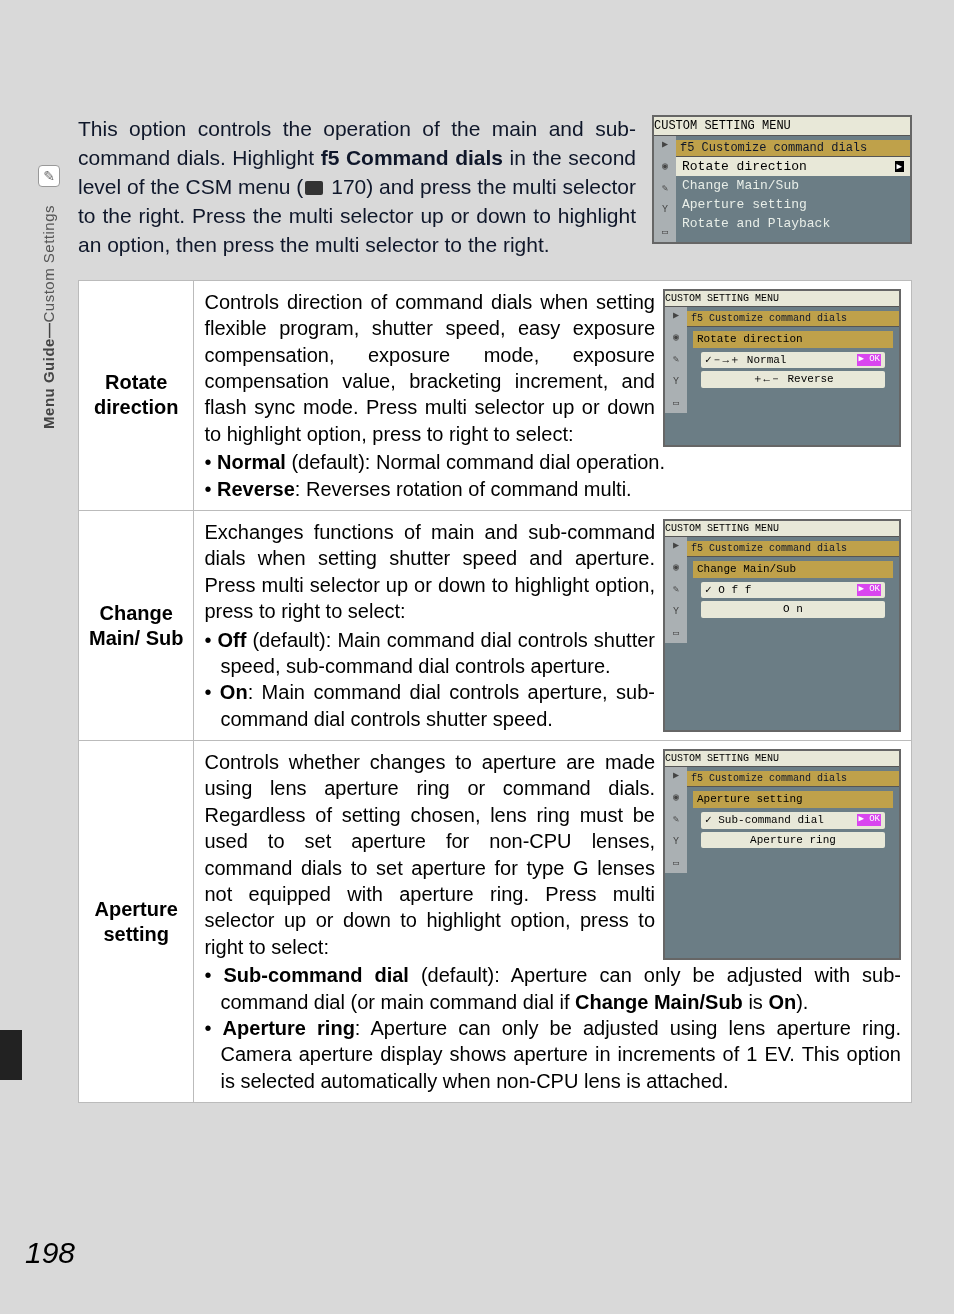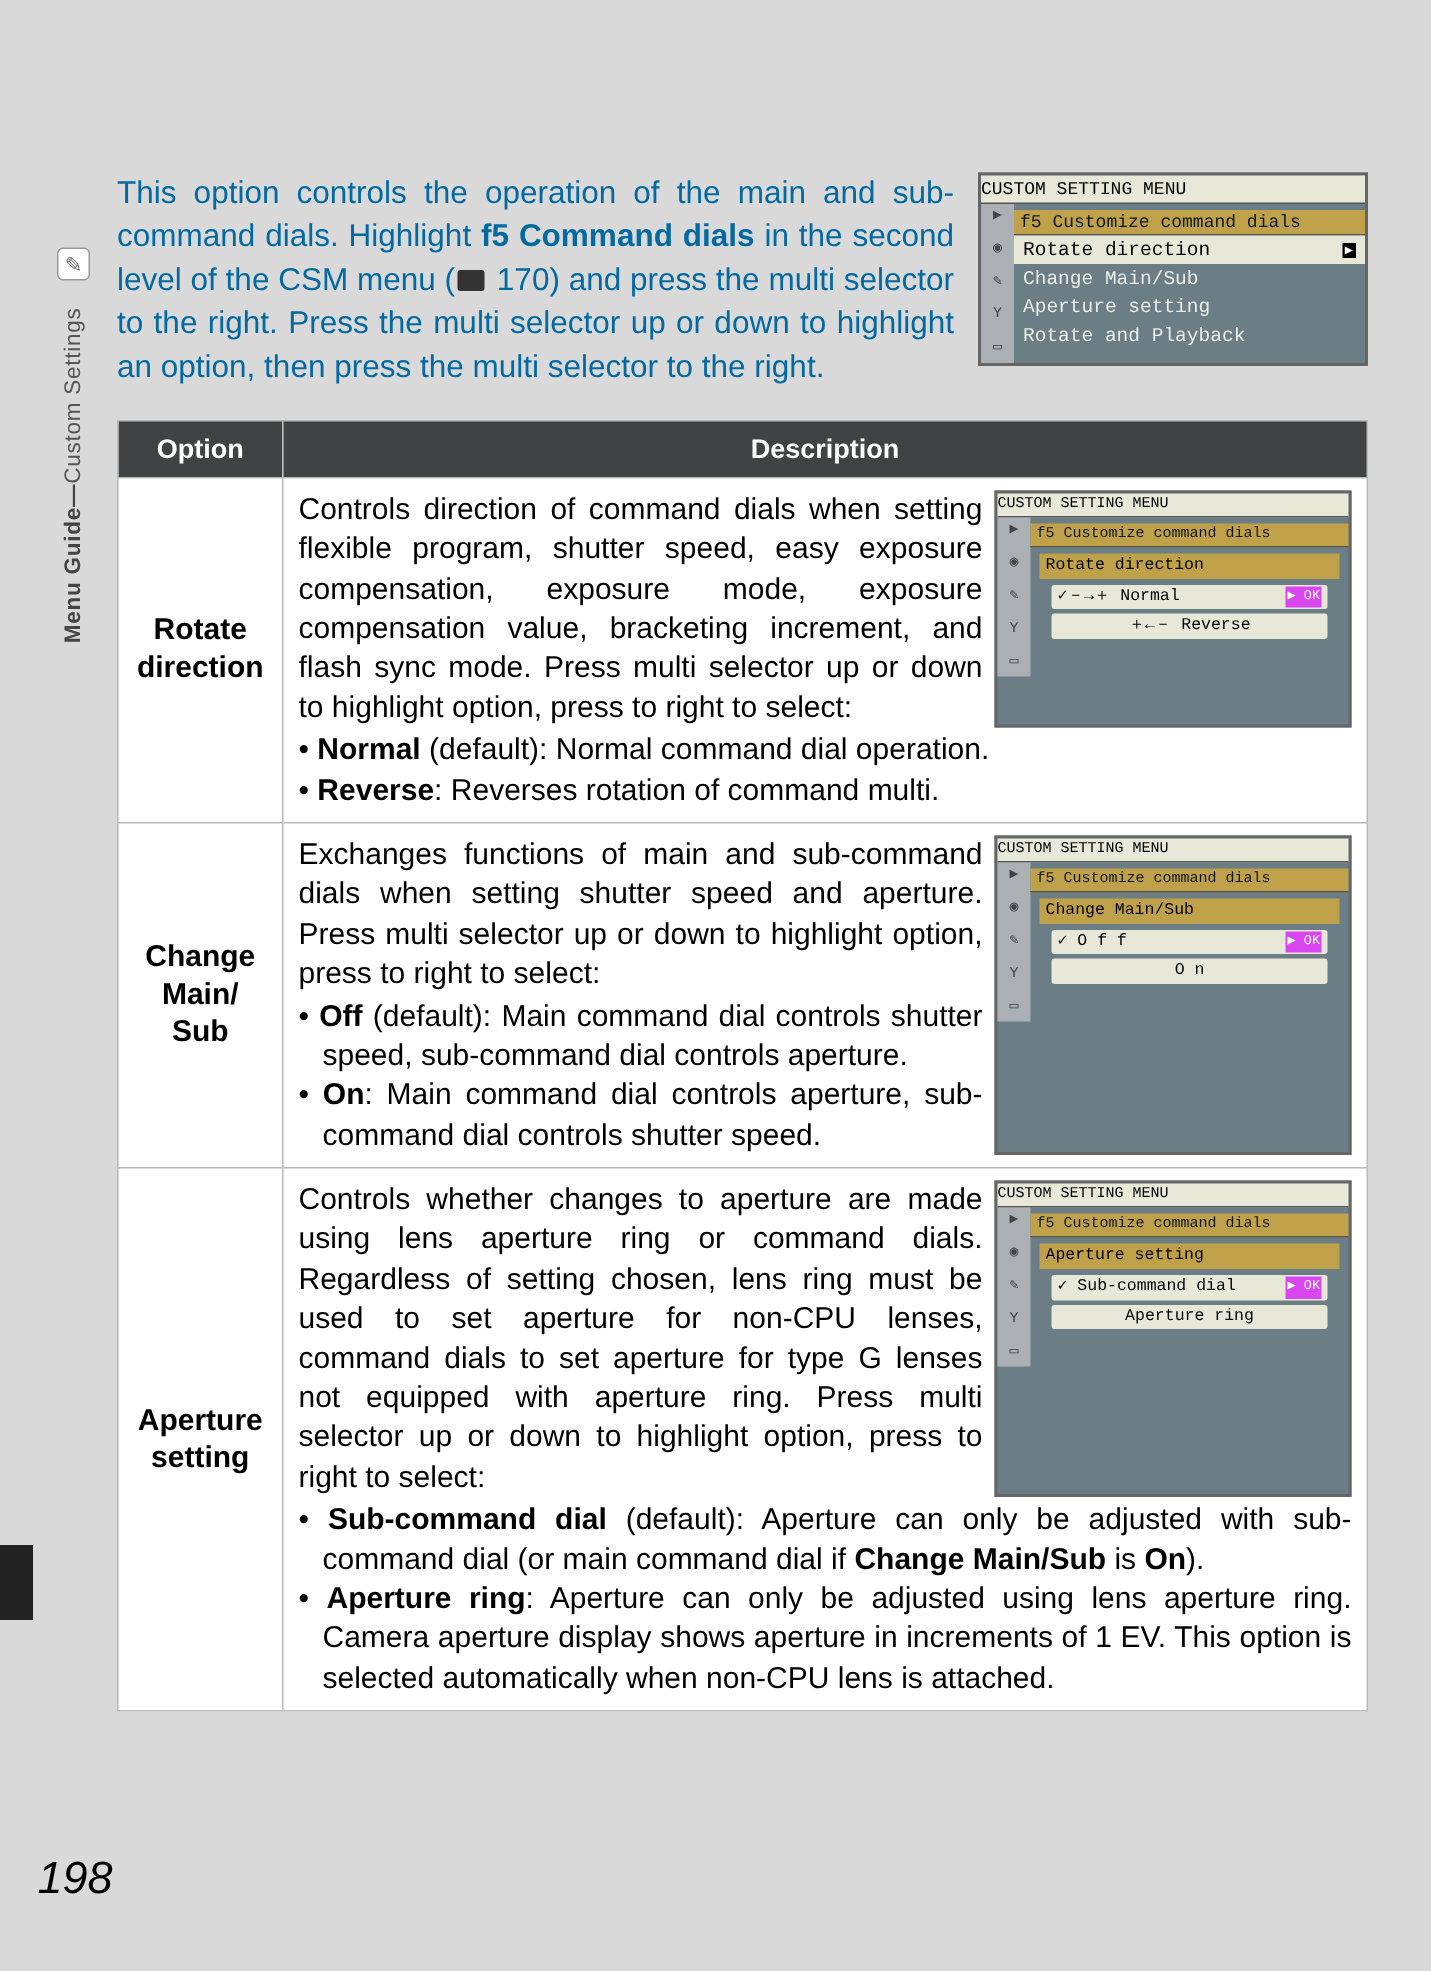--- a/index.html
+++ b/index.html
@@ -56,21 +56,21 @@
     }
     .heading {
       font-size: 26px;
       font-weight: bold;
       color: #000;
       margin-bottom: 10px;
     }
     .heading i { font-style: italic; }
     .intro {
       font-size: 21px;
-      color: #0369a1;
+      color: #0f172a;
       line-height: 1.38;
       text-align: justify;
     }
     .intro-wrap {
       display: flex;
       gap: 10px;
       align-items: flex-start;
     }
     .intro-text { flex: 1; margin-right: 6px;}
     .book-icon {
@@ -167,20 +167,21 @@
       padding: 1px 4px;
     }
     .lcd-opt {
       background: #e8e8d8;
       color:#000;
       margin: 3px 14px;
       padding: 1px 4px;
       border-radius: 2px;
       display: flex;
       justify-content: space-between;
+      align-items: center;
       gap: 4px;
     }
     .lcd-opt.sub { justify-content: center;}
     table.opt {
       border-collapse: collapse;
       width: 100%;
       margin-top: 20px;
     }
     table.opt th {
       background: #404243;
@@ -274,24 +275,20 @@
             <div class="lcd-row">Change Main/Sub</div>
             <div class="lcd-row">Aperture setting</div>
             <div class="lcd-row">Rotate and Playback</div>
           </div>
         </div>
       </div>
     </div>
 
     <table class="opt">
       <tbody>
-          <tr>
-        <th class="opt-h">Option</th>
-        <th>Description</th>
-      </tr>
 
       <tr>
         <td class="label">Rotate direction</td>
         <td>
           <div class="cell-flex">
             <div class="cell-text">
               <span>Controls direction of command dials when setting ﬂexible program, shutter speed, easy exposure compensation, exposure mode, exposure compensation value, bracketing increment, and ﬂash sync mode.  Press multi selector up or down to highlight option, press to right to select:</span>
             </div>
             <div class="lcd small">
               <div class="lcd-titlebar">CUSTOM SETTING MENU</div>

